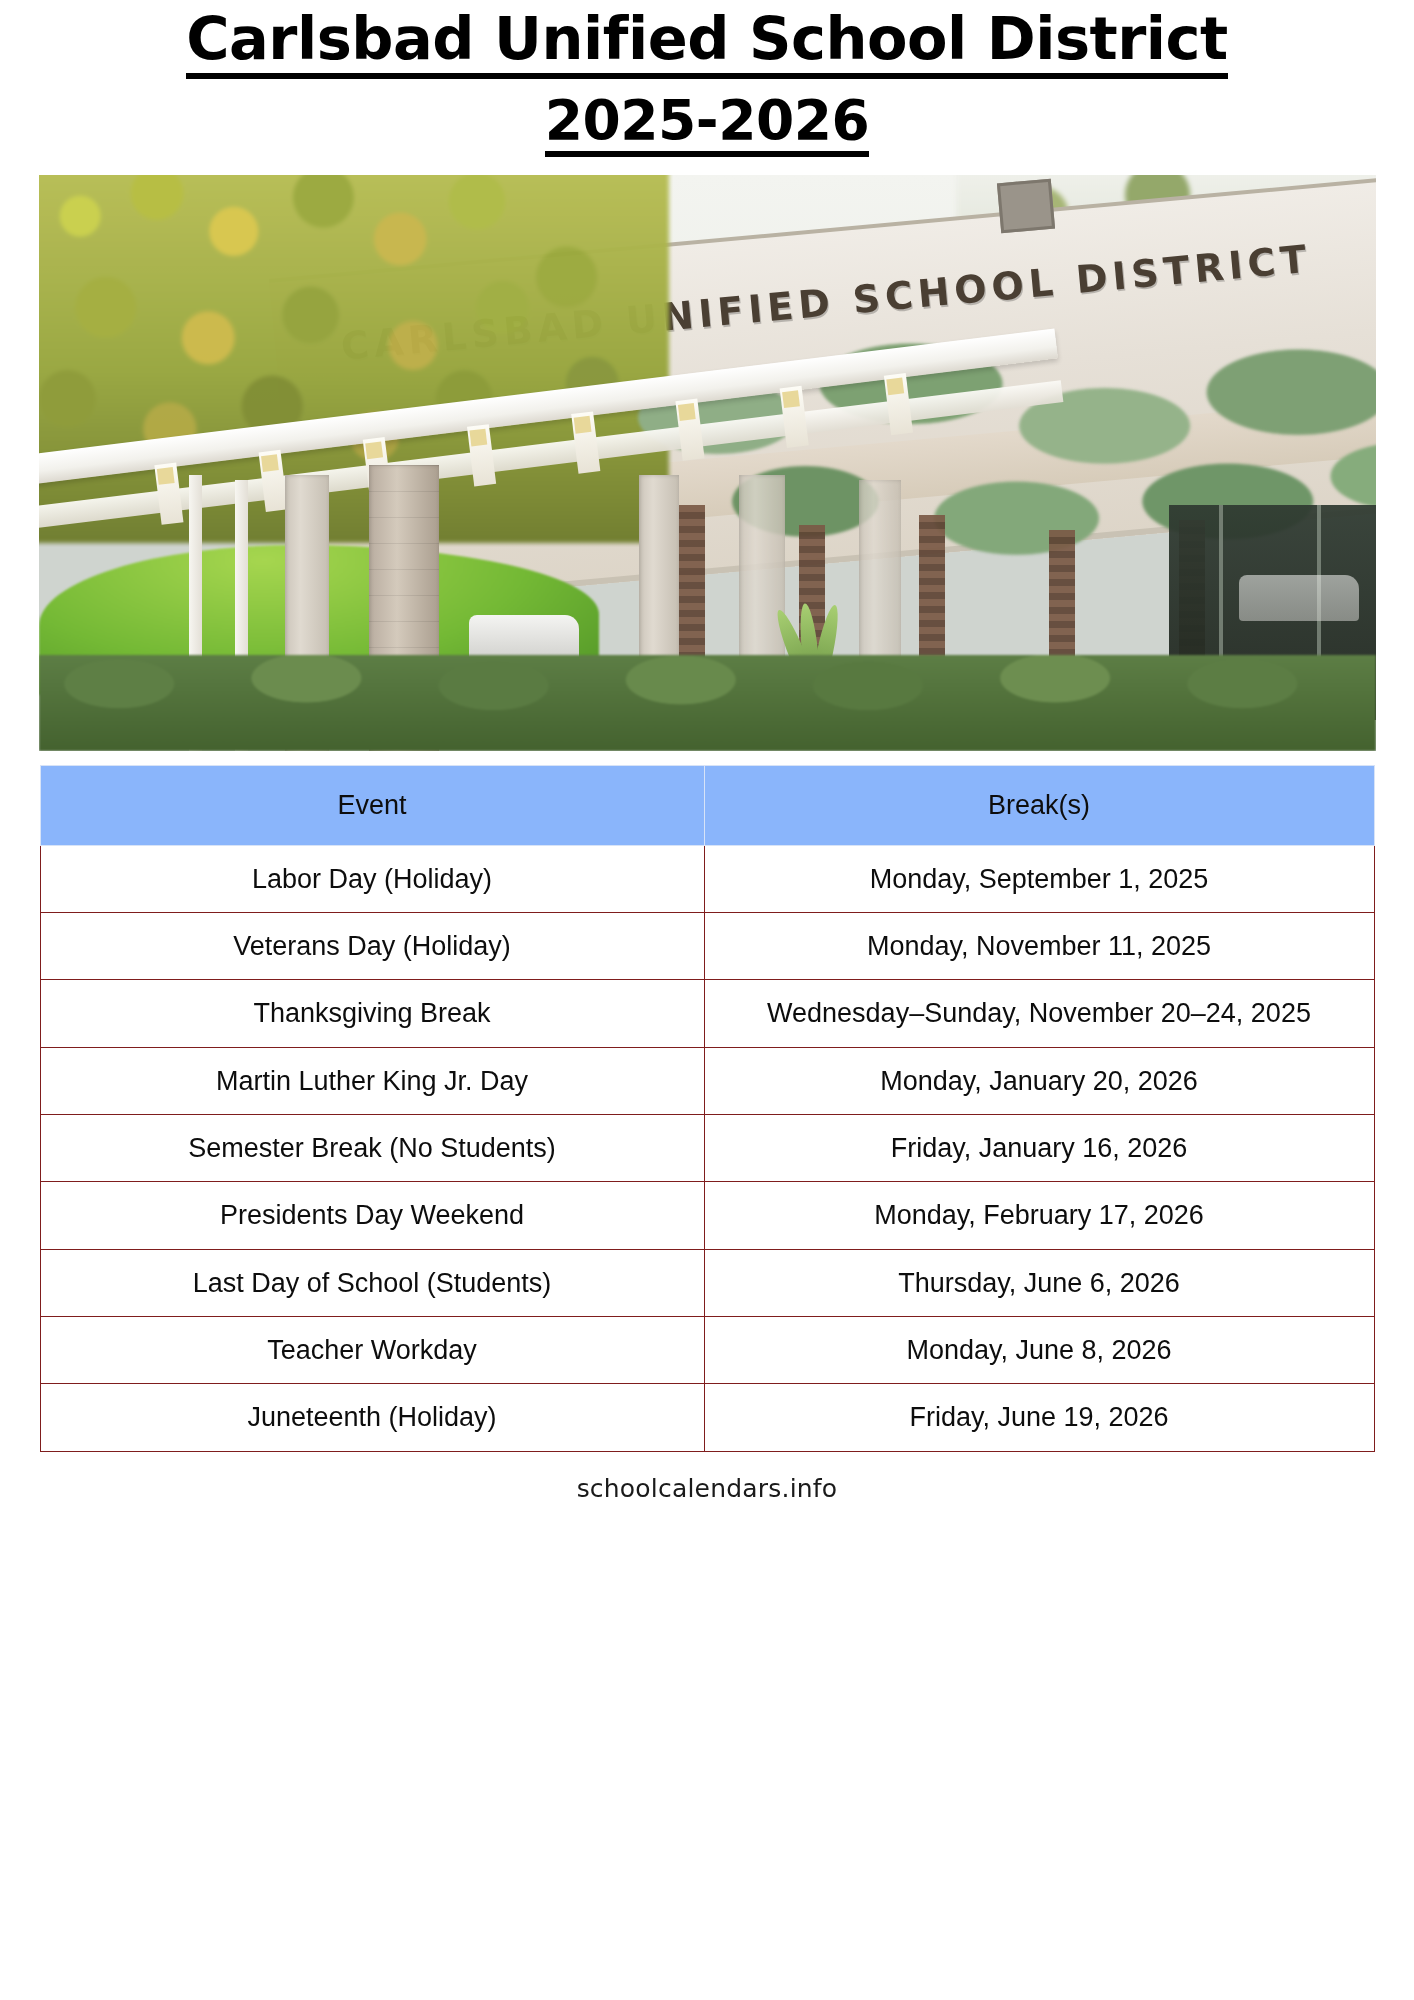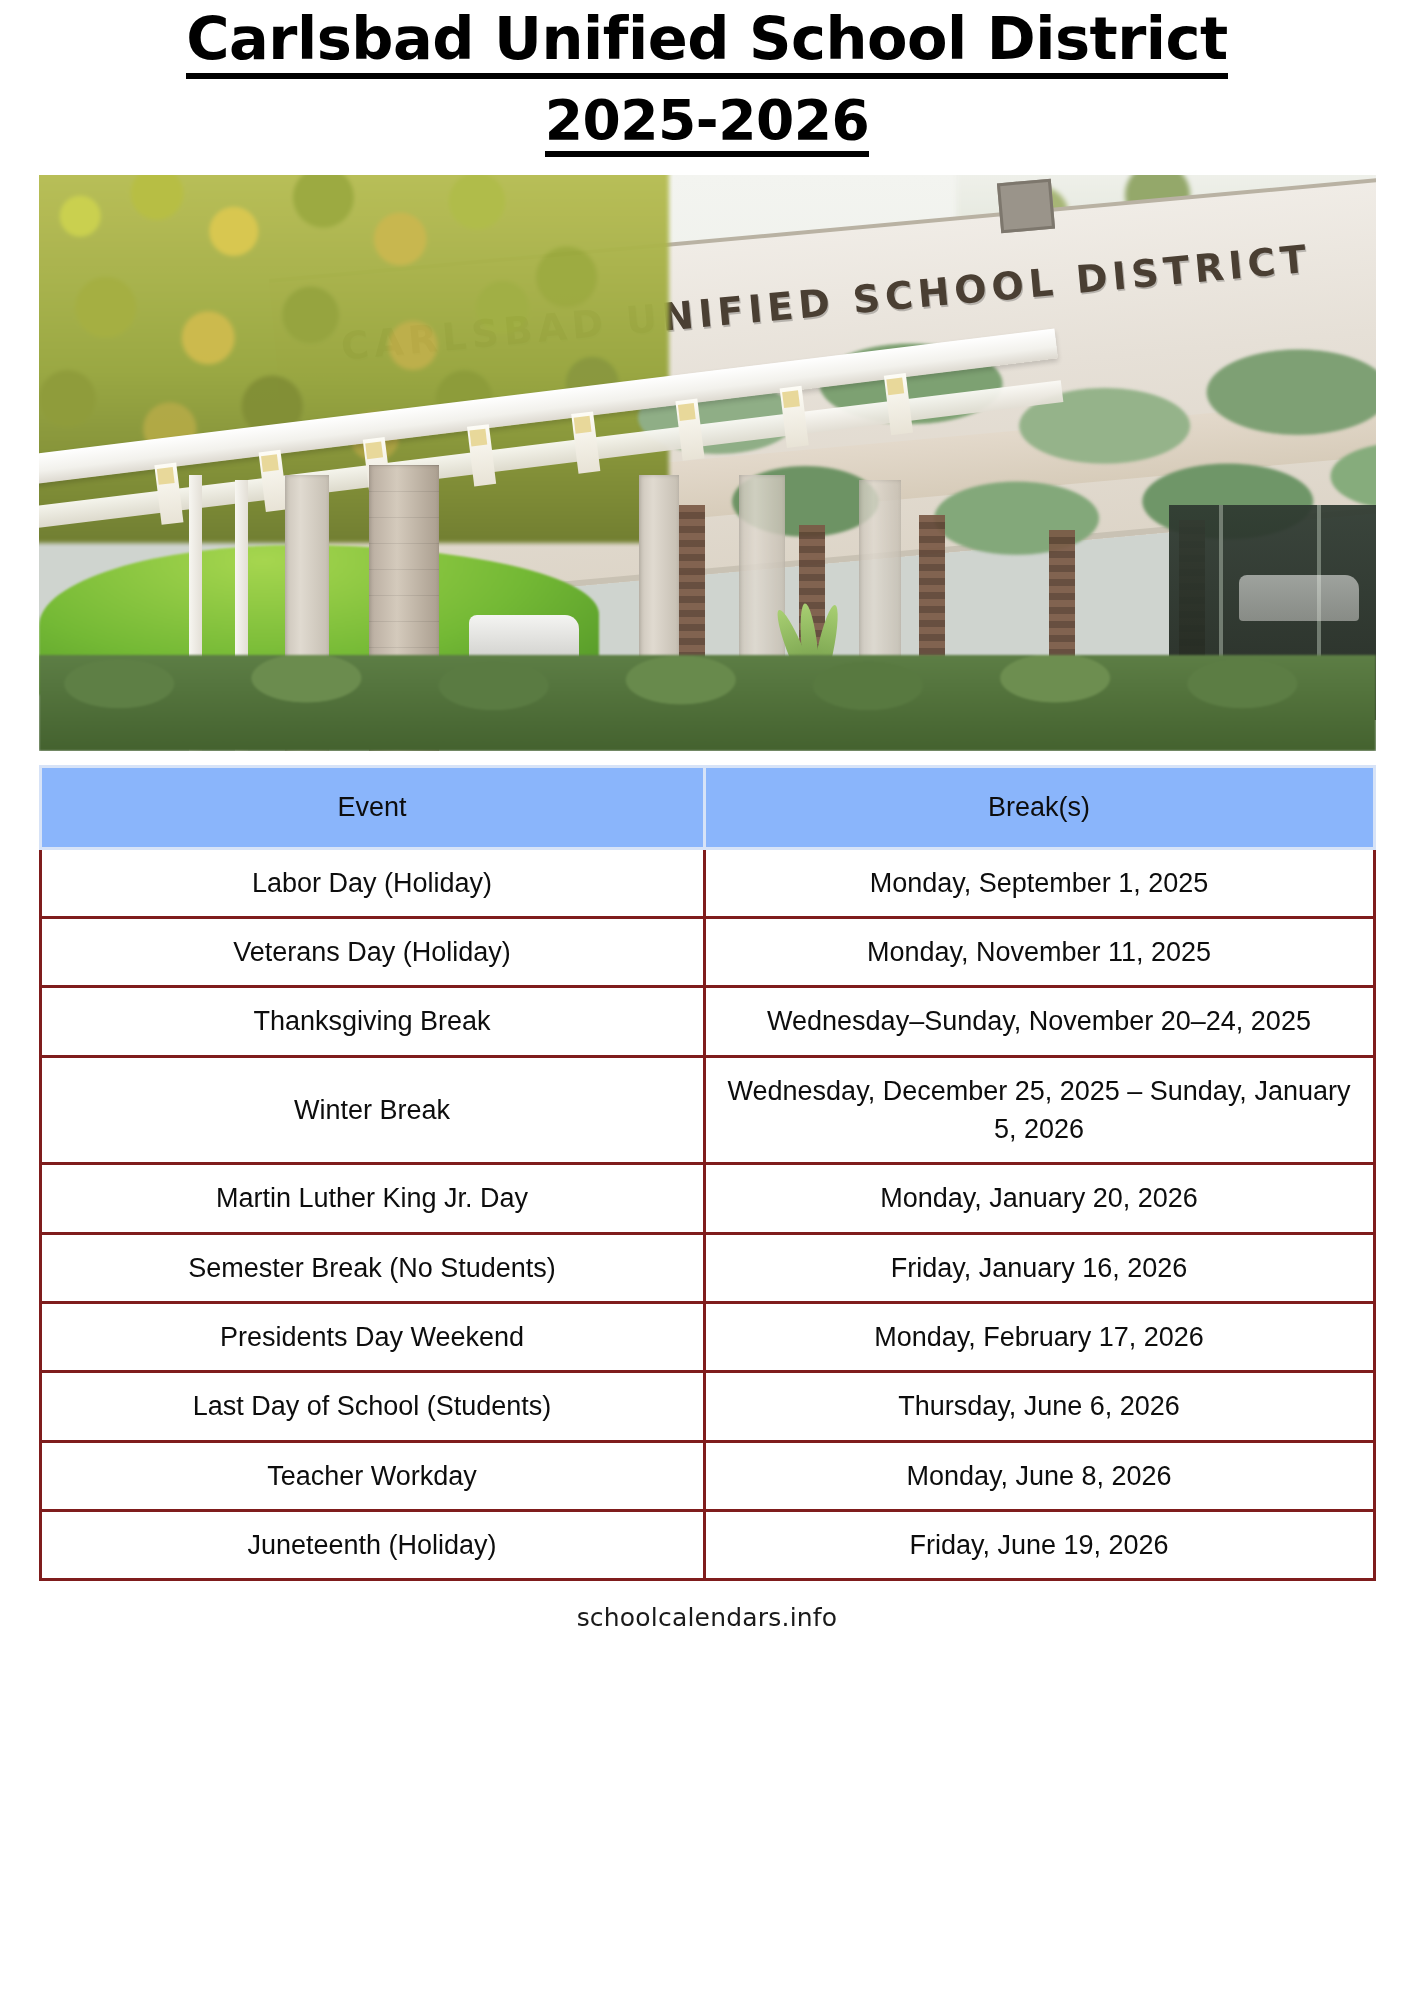--- a/index.html
+++ b/index.html
@@ -260,21 +260,21 @@
   }
 
   
   .cal-table {
     width: 1334px;
     margin: 14px auto 0 auto;
     border-collapse: collapse;
     table-layout: fixed;
   }
   .cal-table th, .cal-table td {
-    border: 3px solid #7f1d1d;
+    border: 1px solid #7f1d1d;
     text-align: center;
     vertical-align: middle;
     color: #0d0d0d;
     font-family: "Liberation Sans", sans-serif;
     padding: 14px 14px;
   }
   .cal-table th {
     background: #8ab5fb;
     font-size: 27px;
     font-weight: 400;
@@ -401,24 +401,20 @@
       </tr>
       <tr>
         <td>Veterans Day (Holiday)</td>
         <td>Monday, November 11, 2025</td>
       </tr>
       <tr>
         <td>Thanksgiving Break</td>
         <td>Wednesday–Sunday, November 20–24, 2025</td>
       </tr>
       <tr>
-        <td>Winter Break</td>
-        <td>Wednesday, December 25, 2025 – Sunday, January 5, 2026</td>
-      </tr>
-      <tr>
         <td>Martin Luther King Jr. Day</td>
         <td>Monday, January 20, 2026</td>
       </tr>
       <tr>
         <td>Semester Break (No Students)</td>
         <td>Friday, January 16, 2026</td>
       </tr>
       <tr>
         <td>Presidents Day Weekend</td>
         <td>Monday, February 17, 2026</td>

